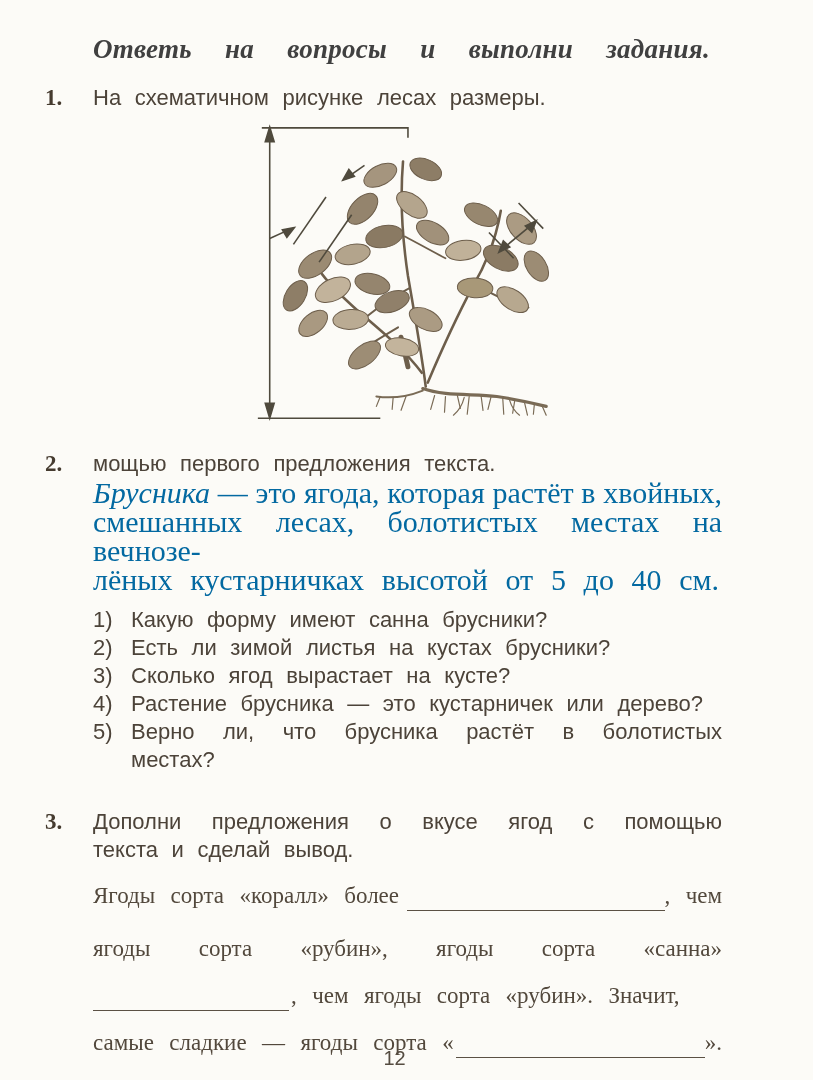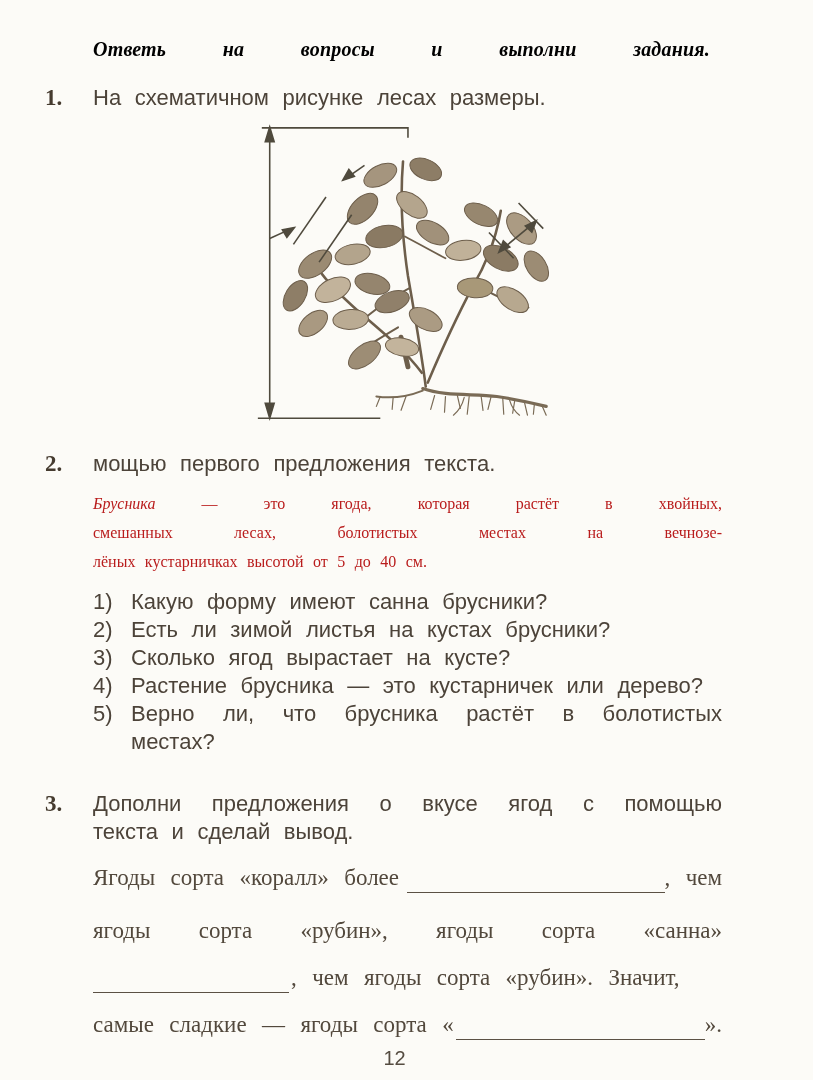--- a/index.html
+++ b/index.html
@@ -11,46 +11,45 @@
     padding:34px 91px 0 45px;
     font-family:"Liberation Sans",sans-serif;
     color:#4c4339;
     overflow:hidden;
   }
   
   .heading{
     margin:0 0 20px 48px;
     font-family:"Liberation Serif","DejaVu Serif",serif;
     font-style:italic;font-weight:bold;
-    font-size:20px;line-height:30px;
-    color:#000000;
+    font-size:27px;line-height:30px;
+    color:#404040;
     text-align:justify;text-align-last:justify;
     padding-right:12px;
     letter-spacing:.01em;
   }
   
   .task{display:grid;grid-template-columns:48px 1fr;}
   .task-num{
     font-family:"Liberation Serif","DejaVu Serif",serif;
     font-weight:bold;font-size:23px;line-height:28px;
     color:#453b2f;
   }
   .task-body{min-width:0;}
   .sans-text{font-size:22px;line-height:28px;}
   
   .tline{text-align:justify;text-align-last:justify;}
   .tline-last{text-align-last:left;word-spacing:.34em;}
   
   .figure{margin:6px 0 0 137px;width:350px;height:316px;}
   
   .passage{
-    margin-top:11px;
-    font-family:"Liberation Serif","DejaVu Serif",serif;
-    font-size:16px;line-height:29px;
-    color:#b91c1c;
+    font-family:"Liberation Serif","DejaVu Serif",serif;
+    font-size:30px;line-height:29px;
+    color:#0369a1;
   }
   .passage .ital{font-style:italic;}
   
   .questions{margin-top:12px;}
   .q-row{display:grid;grid-template-columns:38px 1fr;font-size:22px;line-height:28px;}
   .q-num{white-space:nowrap;}
   
   .fillin{
     margin-top:8px;
     font-family:"Liberation Serif","DejaVu Serif",serif;

